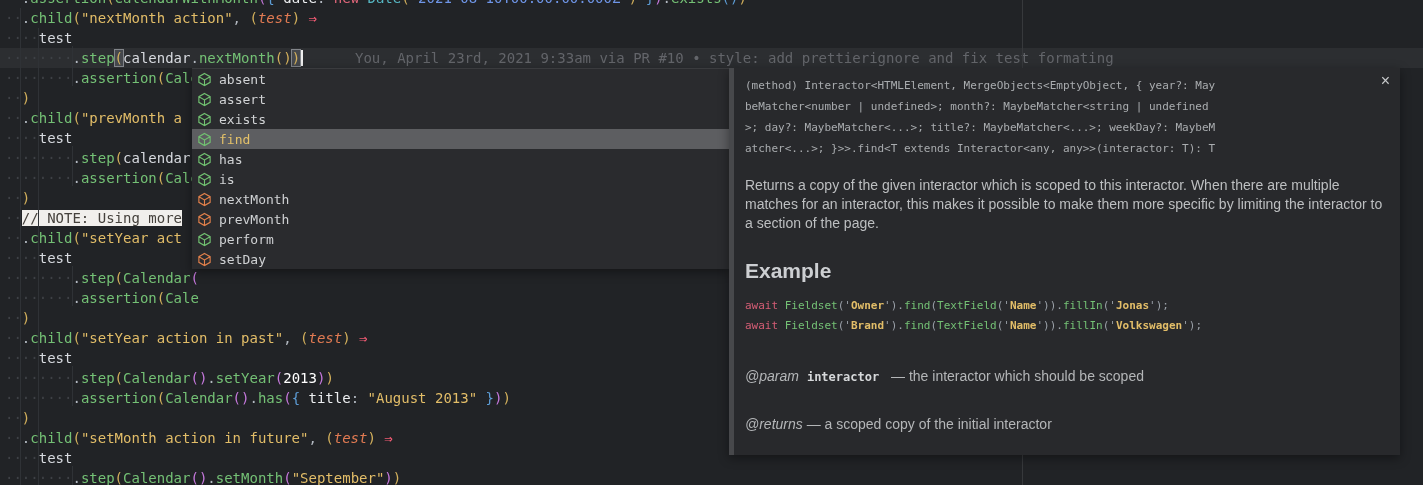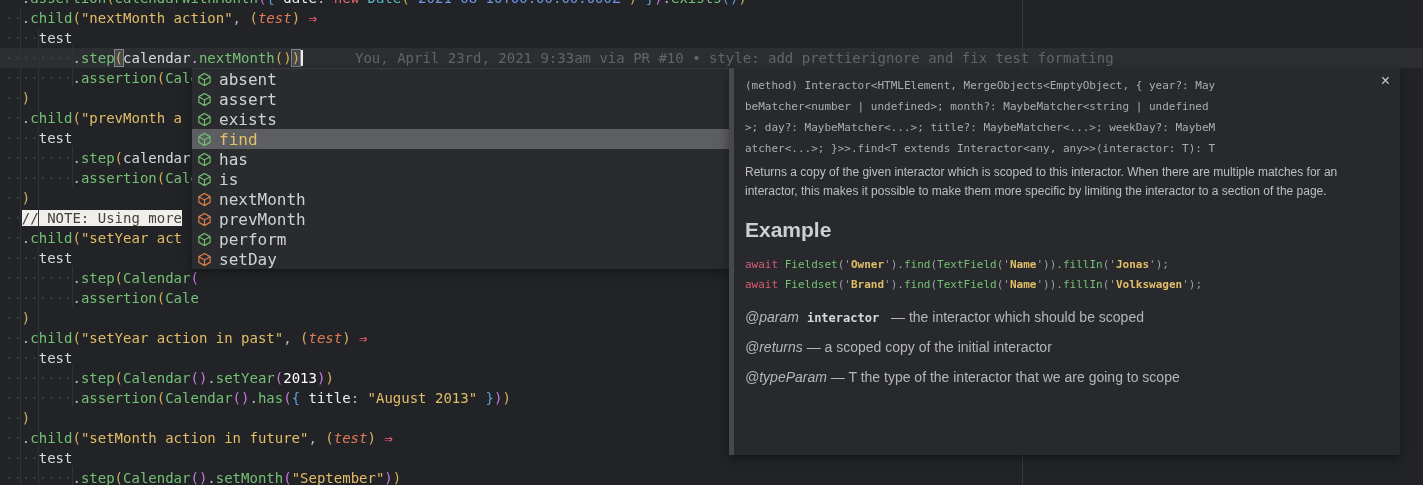--- a/index.html
+++ b/index.html
@@ -28,43 +28,43 @@
   .c-n{color:#ffffff;}
   .c-prop{color:#eceef0;font-weight:normal;}
   .c-kw{color:#e0667a;}
   .c-cls{color:#56b6c2;}
   .c-ds{color:#6f96e8;}
   .c-bm{color:#d3b05c;background:#45484d;box-shadow:0 0 0 1px #82858a;}
   .c-hl{background:#f1efec;color:#45413c;}
   
   .suggest{position:absolute;left:192px;top:68px;width:537px;background:#2a2b2e;
            box-shadow:0 3px 10px rgba(0,0,0,.4);border-top:1px solid #3a3b3e;}
-  .sg-row{height:20px;display:flex;align-items:center;padding-left:5px;font-size:16px;color:#d0d2d4;cursor:default;}
+  .sg-row{height:20px;display:flex;align-items:center;padding-left:5px;font-size:13px;color:#d0d2d4;cursor:default;}
   .sg-row.sel{background:#5d5e61;}
   .sg-row.sel .sg-label{color:#e3c169;}
   .sg-icon{width:15px;height:15px;margin-right:7px;flex:0 0 auto;display:inline-flex;}
   .sg-icon.green{color:#71c171;}
   .sg-icon.orange{color:#e2804b;}
   .sg-label{white-space:pre;}
   
   .docs{position:absolute;left:729px;top:68px;width:671px;height:387px;background:#28292c;
         box-shadow:0 3px 10px rgba(0,0,0,.4);overflow:hidden;}
   .docs .scrollstrip{position:absolute;left:0;top:0;bottom:0;width:5px;background:#47484b;}
   .docs-inner{position:relative;padding:7px 14px 8px 16px;}
   .sig{font-size:11px;line-height:21px;color:#a9acaf;white-space:pre;}
   .close{position:absolute;top:5px;right:10px;font-family:"Liberation Sans",sans-serif;
          font-size:16px;color:#c9cbcd;cursor:pointer;line-height:16px;}
-  .desc{font-family:"Liberation Sans",sans-serif;font-size:12px;line-height:19px;color:#bdbfc1;
-        margin-top:4px;width:648px;}
-  .ex-head{font-family:"Liberation Sans",sans-serif;font-size:21px;font-weight:bold;color:#cdcfd2;margin-top:17px;}
+  .desc{font-family:"Liberation Sans",sans-serif;font-size:14px;line-height:19px;color:#bdbfc1;
+        margin-top:17px;width:648px;}
+  .ex-head{font-family:"Liberation Sans",sans-serif;font-size:21px;font-weight:bold;color:#cdcfd2;margin-top:26px;}
   .excode{font-size:11px;line-height:20px;margin-top:13px;white-space:pre;color:#9aa0a8;}
   .c-ek{color:#d45d75;}
   .c-es{color:#e2bd68;font-weight:bold;}
   .c-eq{color:#9aa0a8;}
-  .tag-line{margin-top:14px;font-family:"Liberation Sans",sans-serif;font-size:14px;color:#b4b6b8;}
+  .tag-line{margin-top:32px;font-family:"Liberation Sans",sans-serif;font-size:14px;color:#b4b6b8;}
   .tag-label{font-style:italic;}
   .tag-code{font-family:"DejaVu Sans Mono","Liberation Mono",monospace;font-weight:bold;
             font-size:12px;color:#d6d8da;margin:0 8px;}
 </style>
 </head>
 <body>
 
 <div id="root">
   <div class="code-area">
       <div class="line" style="top: -12px;"><span class="lt"><span class="c-ws">··</span><span class="c-pr">.</span><span class="c-m">assertion</span><span class="c-p1">(</span><span class="c-m">CalendarWithMonth</span><span class="c-p2">(</span><span class="c-p3">{</span><span class="c-pr"> </span><span class="c-prop">date</span><span class="c-pr">: </span><span class="c-kw">new</span><span class="c-pr"> </span><span class="c-cls">Date</span><span class="c-p1">(</span><span class="c-ds">'2021-08-10T00:00:00.000Z'</span><span class="c-p1">)</span><span class="c-pr"> </span><span class="c-p3">}</span><span class="c-p2">)</span><span class="c-pr">.</span><span class="c-m">exists</span><span class="c-p3">()</span><span class="c-p1">)</span></span></div>

